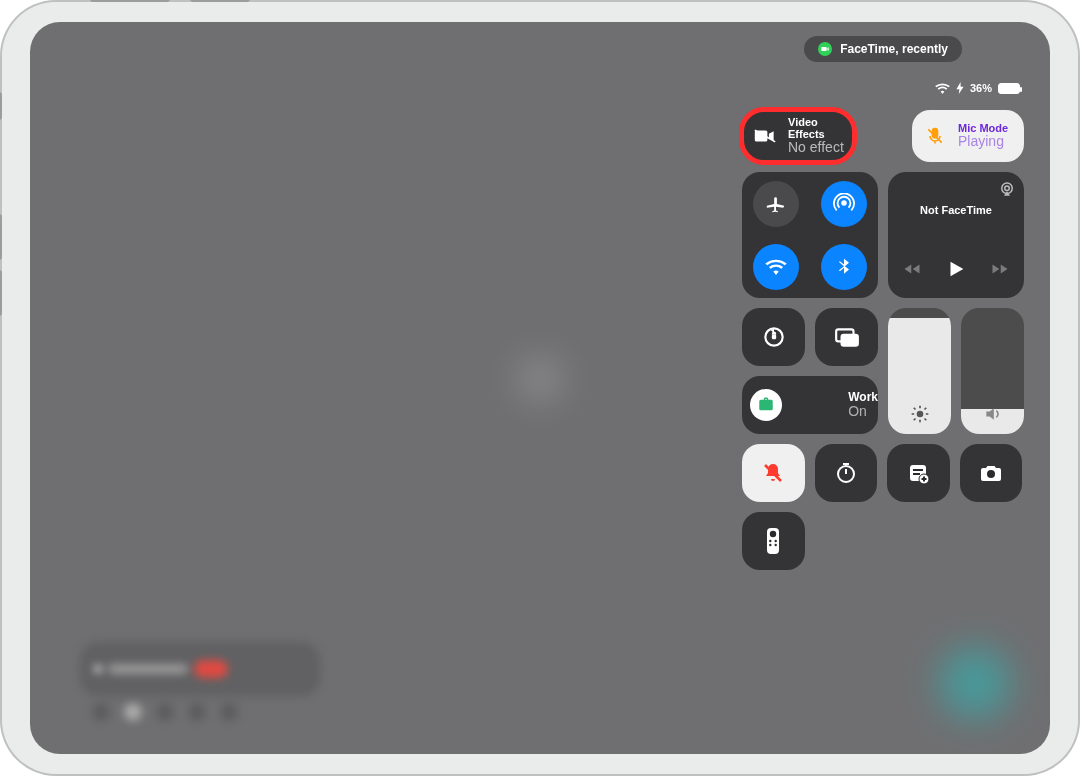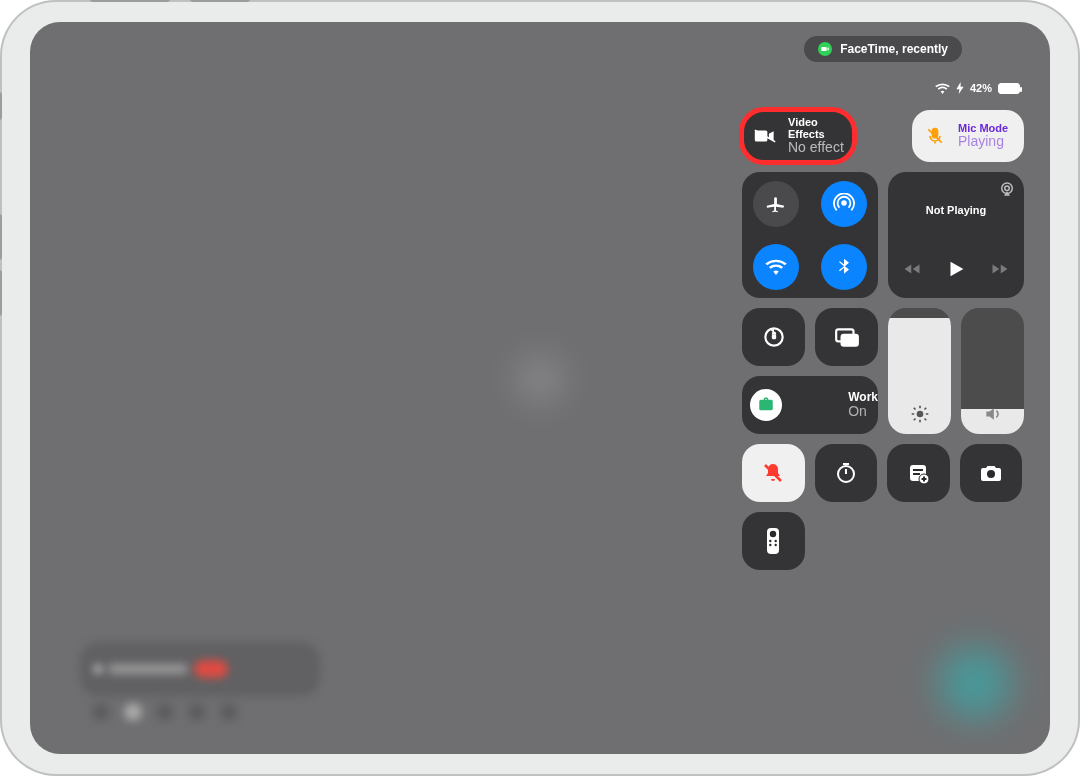--- a/index.html
+++ b/index.html
@@ -183,21 +183,21 @@
         </span>
       </div>
 
       <div class="status-right">
         <svg width="15" height="11" viewBox="0 0 24 18" fill="#fff">
             <path d="M12 18l-3-4a5 5 0 0 1 6 0zM4 9a13 13 0 0 1 16 0l-2 2a10 10 0 0 0-12 0zM0 5a19 19 0 0 1 24 0l-2 2a16 16 0 0 0-20 0z"></path>
           </svg>
         <svg width="8" height="12" viewBox="0 0 12 20" fill="#fff">
             <path d="M7 0L0 12h5l-1 8 8-12H7z"></path>
           </svg>
-        <span>42%</span>
+        <span>36%</span>
         <span class="battery-outline"></span>
       </div>
 
       <div class="cc">
 
         <div class="row">
           <div class="tile wide callout">
             <span class="ico">
               <svg viewBox="0 0 28 20" width="22" height="16" fill="#fff">
                   <path d="M3 3h12a2 2 0 0 1 2 2v10a2 2 0 0 1-2 2H3a2 2 0 0 1-2-2V5a2 2 0 0 1 2-2zm16 4 6-3v12l-6-3z"></path>
@@ -253,21 +253,21 @@
             </div>
           </div>
           <div class="tile sq-lg media">
             <span class="airplay">
               <svg viewBox="0 0 24 24" width="18" height="18" fill="none" stroke="#bbb" stroke-width="2">
                   <circle cx="12" cy="11" r="7"></circle>
                   <circle cx="12" cy="11" r="3"></circle>
                   <path d="M12 15l4 6H8z" fill="#bbb" stroke="none"></path>
                 </svg>
             </span>
-            <div class="np">Not Playing</div>
+            <div class="np">Not FaceTime</div>
             <div class="ctrls">
               <span class="skip">
                 <svg viewBox="0 0 24 24" width="18" height="18" fill="#fff">
                     <path d="M11 6v12L2 12zM22 6v12l-9-6z"></path>
                   </svg>
               </span>
               <span>
                 <svg viewBox="0 0 24 24" width="22" height="22" fill="#fff">
                     <path d="M6 4l14 8-14 8z"></path>
                   </svg>

